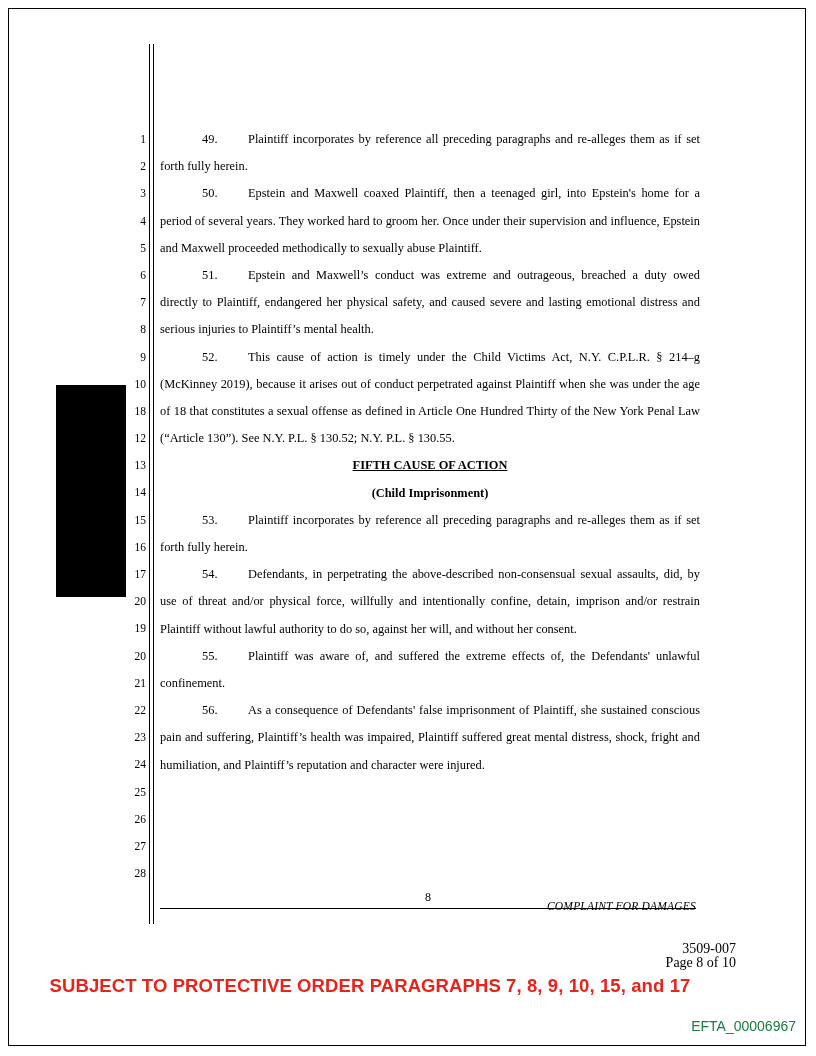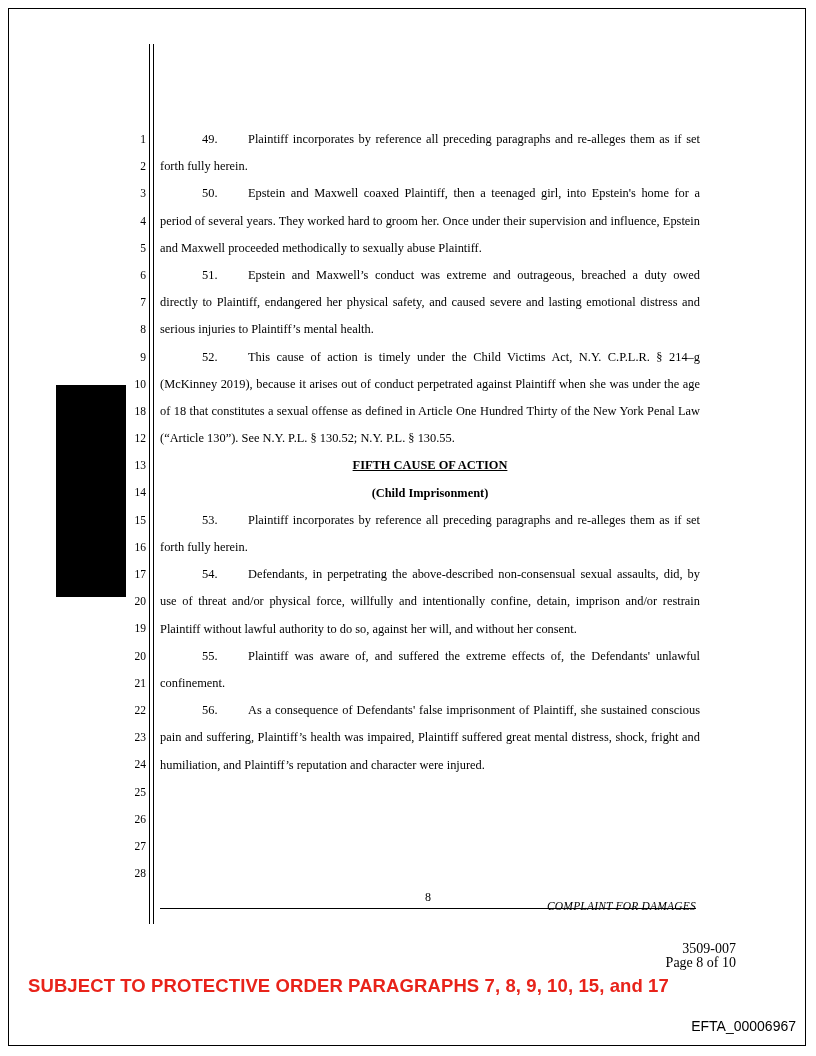--- a/index.html
+++ b/index.html
@@ -139,35 +139,35 @@
     text-align: right;
     font-size: 14px;
     line-height: 14px;
   }
 
   .protective-banner {
     position: absolute;
     left: 0;
     top: 975px;
     width: 740px;
+    text-align: center;
     font-family: "Liberation Sans", sans-serif;
     font-size: 18.5px;
     font-weight: bold;
     color: #e8231a;
     letter-spacing: 0.1px;
-    margin-left: 28px;
   }
 
   .bates-bottom {
     position: absolute;
     right: 20px;
     top: 1018px;
     font-family: "Liberation Sans", sans-serif;
     font-size: 14px;
-    color: #000000;
+    color: #15803d;
   }
 </style>
 </head>
 <body>
 
 <div class="page-frame"></div>
 
 <div class="rule-left-outer"></div>
 <div class="rule-left-inner"></div>
 

